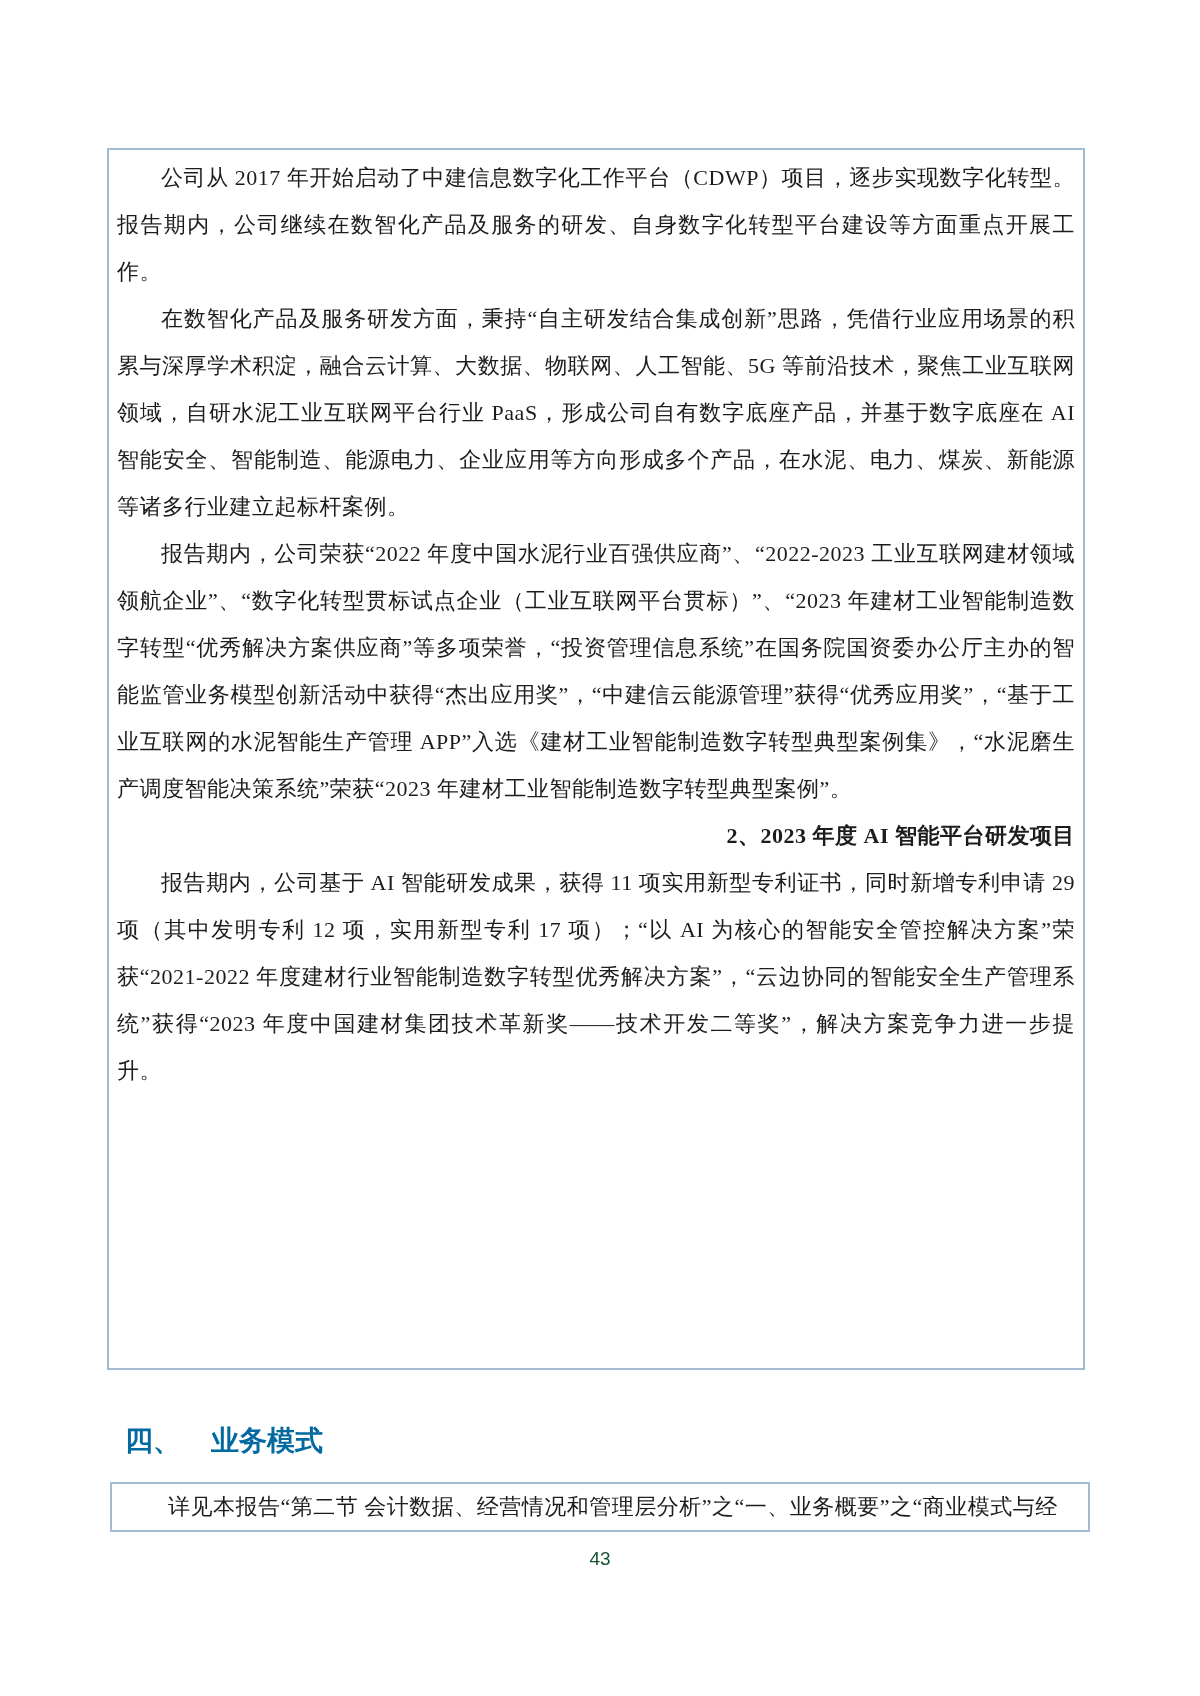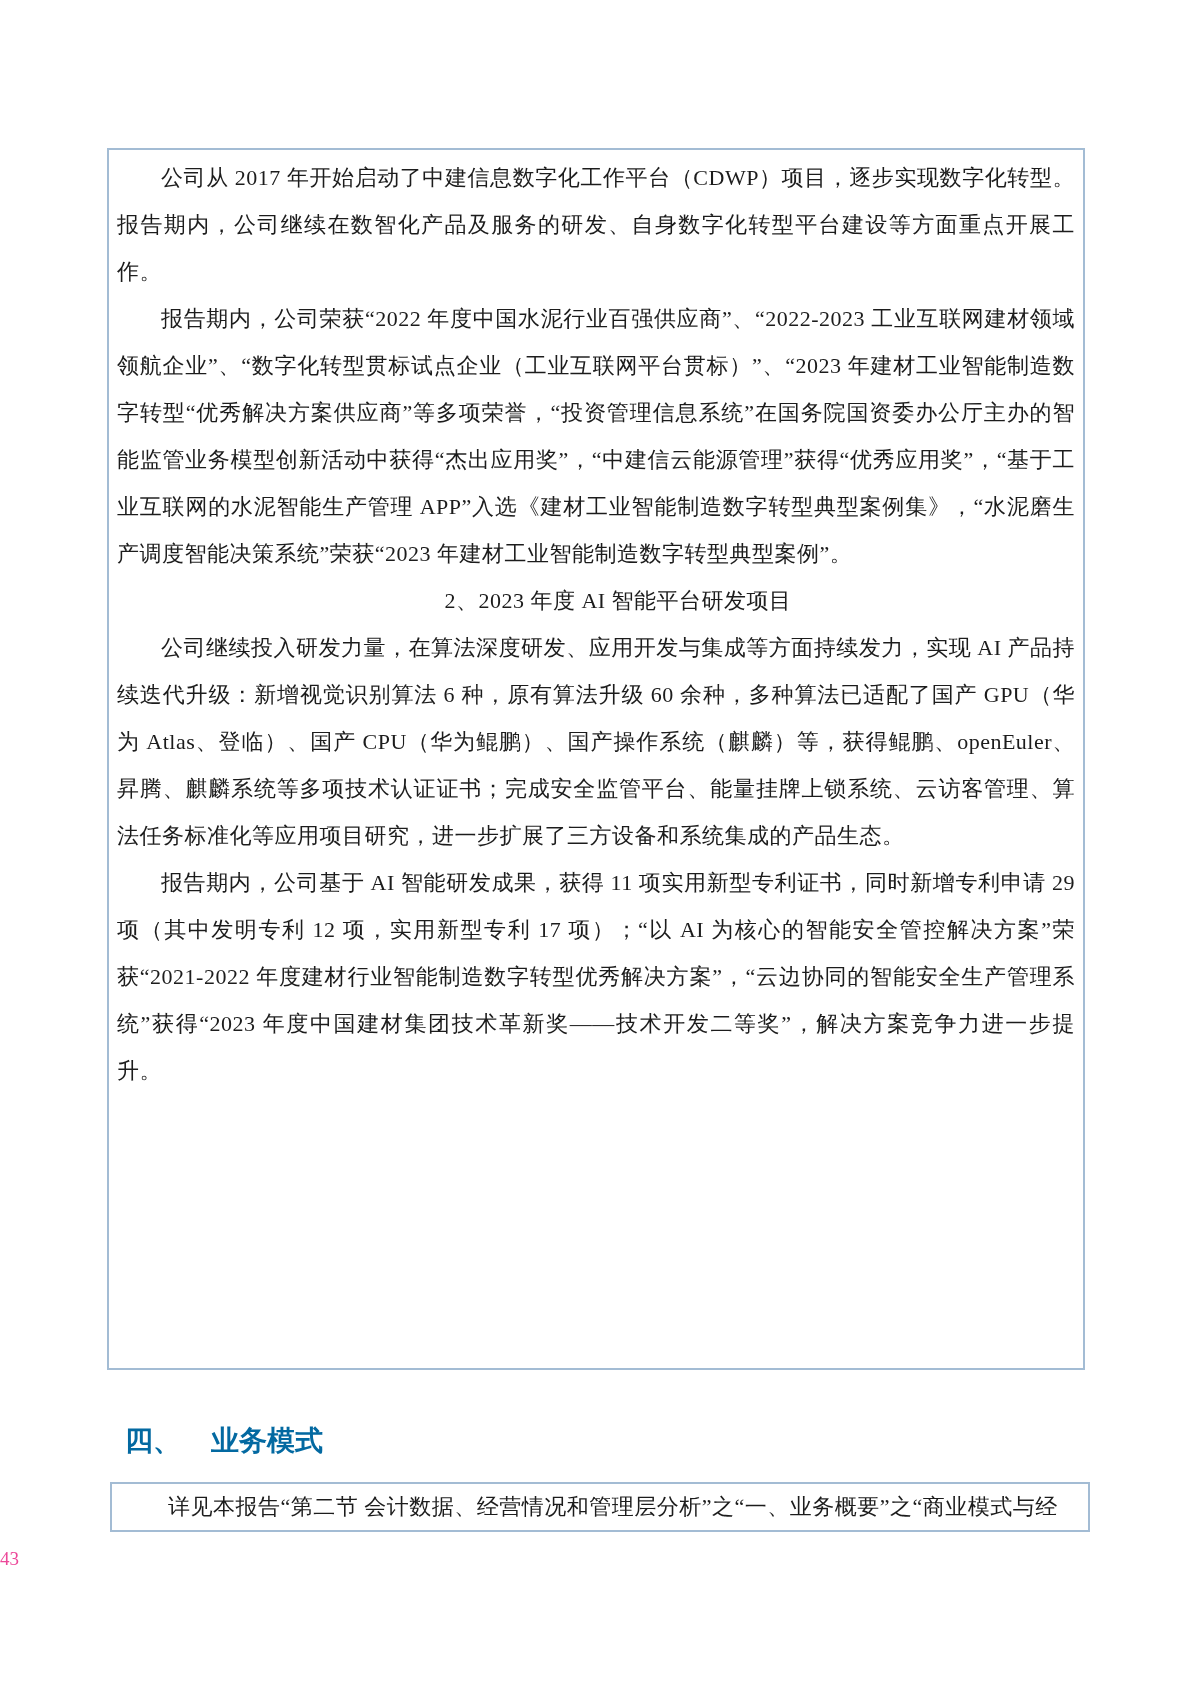--- a/index.html
+++ b/index.html
@@ -29,22 +29,22 @@
   }
   .para {
     margin: 0;
     font-size: 22px;
     line-height: 47px;
     text-align: justify;
     text-indent: 44px;
     letter-spacing: 0.5px;
   }
   .para.bold {
-    font-weight: normal;
-    text-align: center;
+    font-weight: bold;
+    text-align: right;
   }
   .section-heading {
     position: absolute;
     left: 125px;
     top: 1422px;
     font-size: 28px;
     font-weight: bold;
     color: #0369a1;
     white-space: nowrap;
   }
@@ -71,36 +71,36 @@
     line-height: 46px;
     text-indent: 44px;
     white-space: nowrap;
     letter-spacing: 0.5px;
   }
   .page-number {
     position: absolute;
     left: 0;
     top: 1548px;
     width: 100%;
-    text-align: left;
+    text-align: center;
     font-size: 19px;
-    font-family: Liberation Serif, serif;
-    color: #ec4899;
+    font-family: Liberation Sans, sans-serif;
+    color: #14532d;
   }
 </style>
 </head>
 <body>
 
 <div class="page">
 
   <div class="main-box">
     <p class="para">公司从 2017 年开始启动了中建信息数字化工作平台（CDWP）项目，逐步实现数字化转型。报告期内，公司继续在数智化产品及服务的研发、自身数字化转型平台建设等方面重点开展工作。</p>
+    <p class="para">在数智化产品及服务研发方面，秉持“自主研发结合集成创新”思路，凭借行业应用场景的积累与深厚学术积淀，融合云计算、大数据、物联网、人工智能、5G 等前沿技术，聚焦工业互联网领域，自研水泥工业互联网平台行业 PaaS，形成公司自有数字底座产品，并基于数字底座在 AI 智能安全、智能制造、能源电力、企业应用等方向形成多个产品，在水泥、电力、煤炭、新能源等诸多行业建立起标杆案例。</p>
     <p class="para">报告期内，公司荣获“2022 年度中国水泥行业百强供应商”、“2022-2023 工业互联网建材领域领航企业”、“数字化转型贯标试点企业（工业互联网平台贯标）”、“2023 年建材工业智能制造数字转型“优秀解决方案供应商”等多项荣誉，“投资管理信息系统”在国务院国资委办公厅主办的智能监管业务模型创新活动中获得“杰出应用奖”，“中建信云能源管理”获得“优秀应用奖”，“基于工业互联网的水泥智能生产管理 APP”入选《建材工业智能制造数字转型典型案例集》，“水泥磨生产调度智能决策系统”荣获“2023 年建材工业智能制造数字转型典型案例”。</p>
     <p class="para bold">2、2023 年度 AI 智能平台研发项目</p>
-    <p class="para">公司继续投入研发力量，在算法深度研发、应用开发与集成等方面持续发力，实现 AI 产品持续迭代升级：新增视觉识别算法 6 种，原有算法升级 60 余种，多种算法已适配了国产 GPU（华为 Atlas、登临）、国产 CPU（华为鲲鹏）、国产操作系统（麒麟）等，获得鲲鹏、openEuler、昇腾、麒麟系统等多项技术认证证书；完成安全监管平台、能量挂牌上锁系统、云访客管理、算法任务标准化等应用项目研究，进一步扩展了三方设备和系统集成的产品生态。</p>
     <p class="para">报告期内，公司基于 AI 智能研发成果，获得 11 项实用新型专利证书，同时新增专利申请 29 项（其中发明专利 12 项，实用新型专利 17 项）；“以 AI 为核心的智能安全管控解决方案”荣获“2021-2022 年度建材行业智能制造数字转型优秀解决方案”，“云边协同的智能安全生产管理系统”获得“2023 年度中国建材集团技术革新奖——技术开发二等奖”，解决方案竞争力进一步提升。</p>
   </div>
 
   <div class="section-heading">
     <span class="numeral">四、</span><span>业务模式</span>
   </div>
 
   <div class="note-box">
     <p class="note-text">详见本报告“第二节 会计数据、经营情况和管理层分析”之“一、业务概要”之“商业模式与经</p>
   </div>

